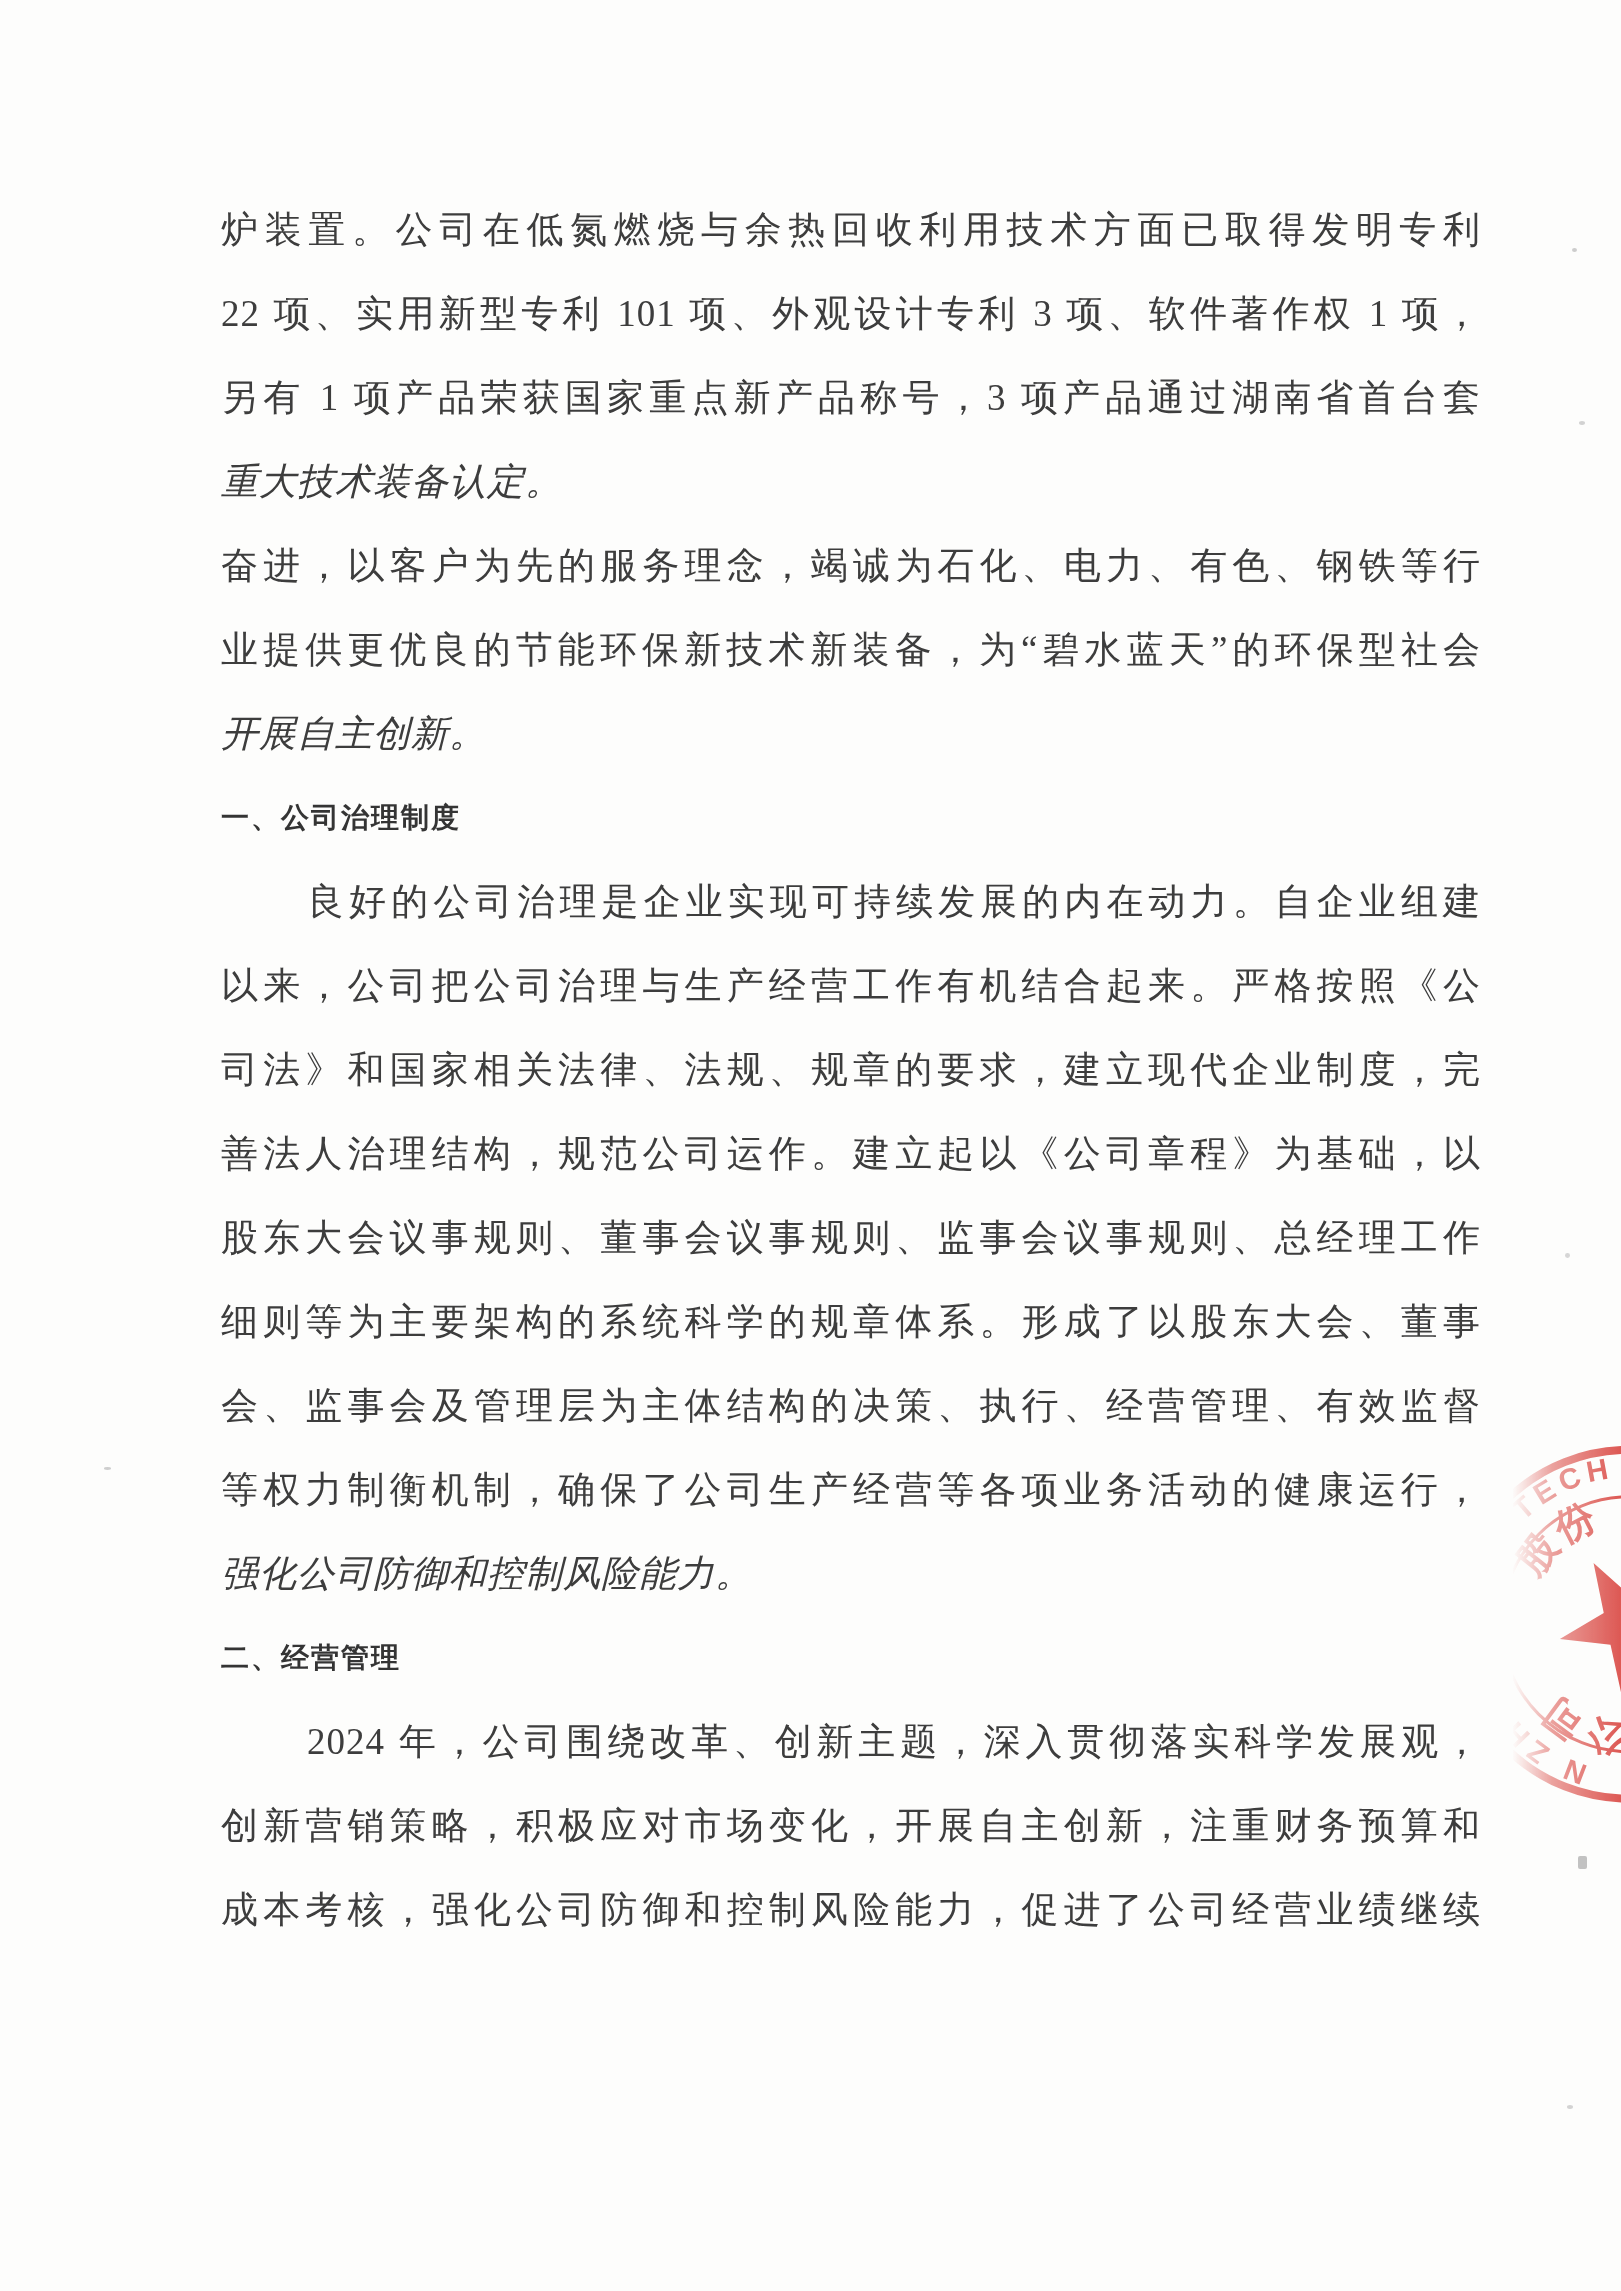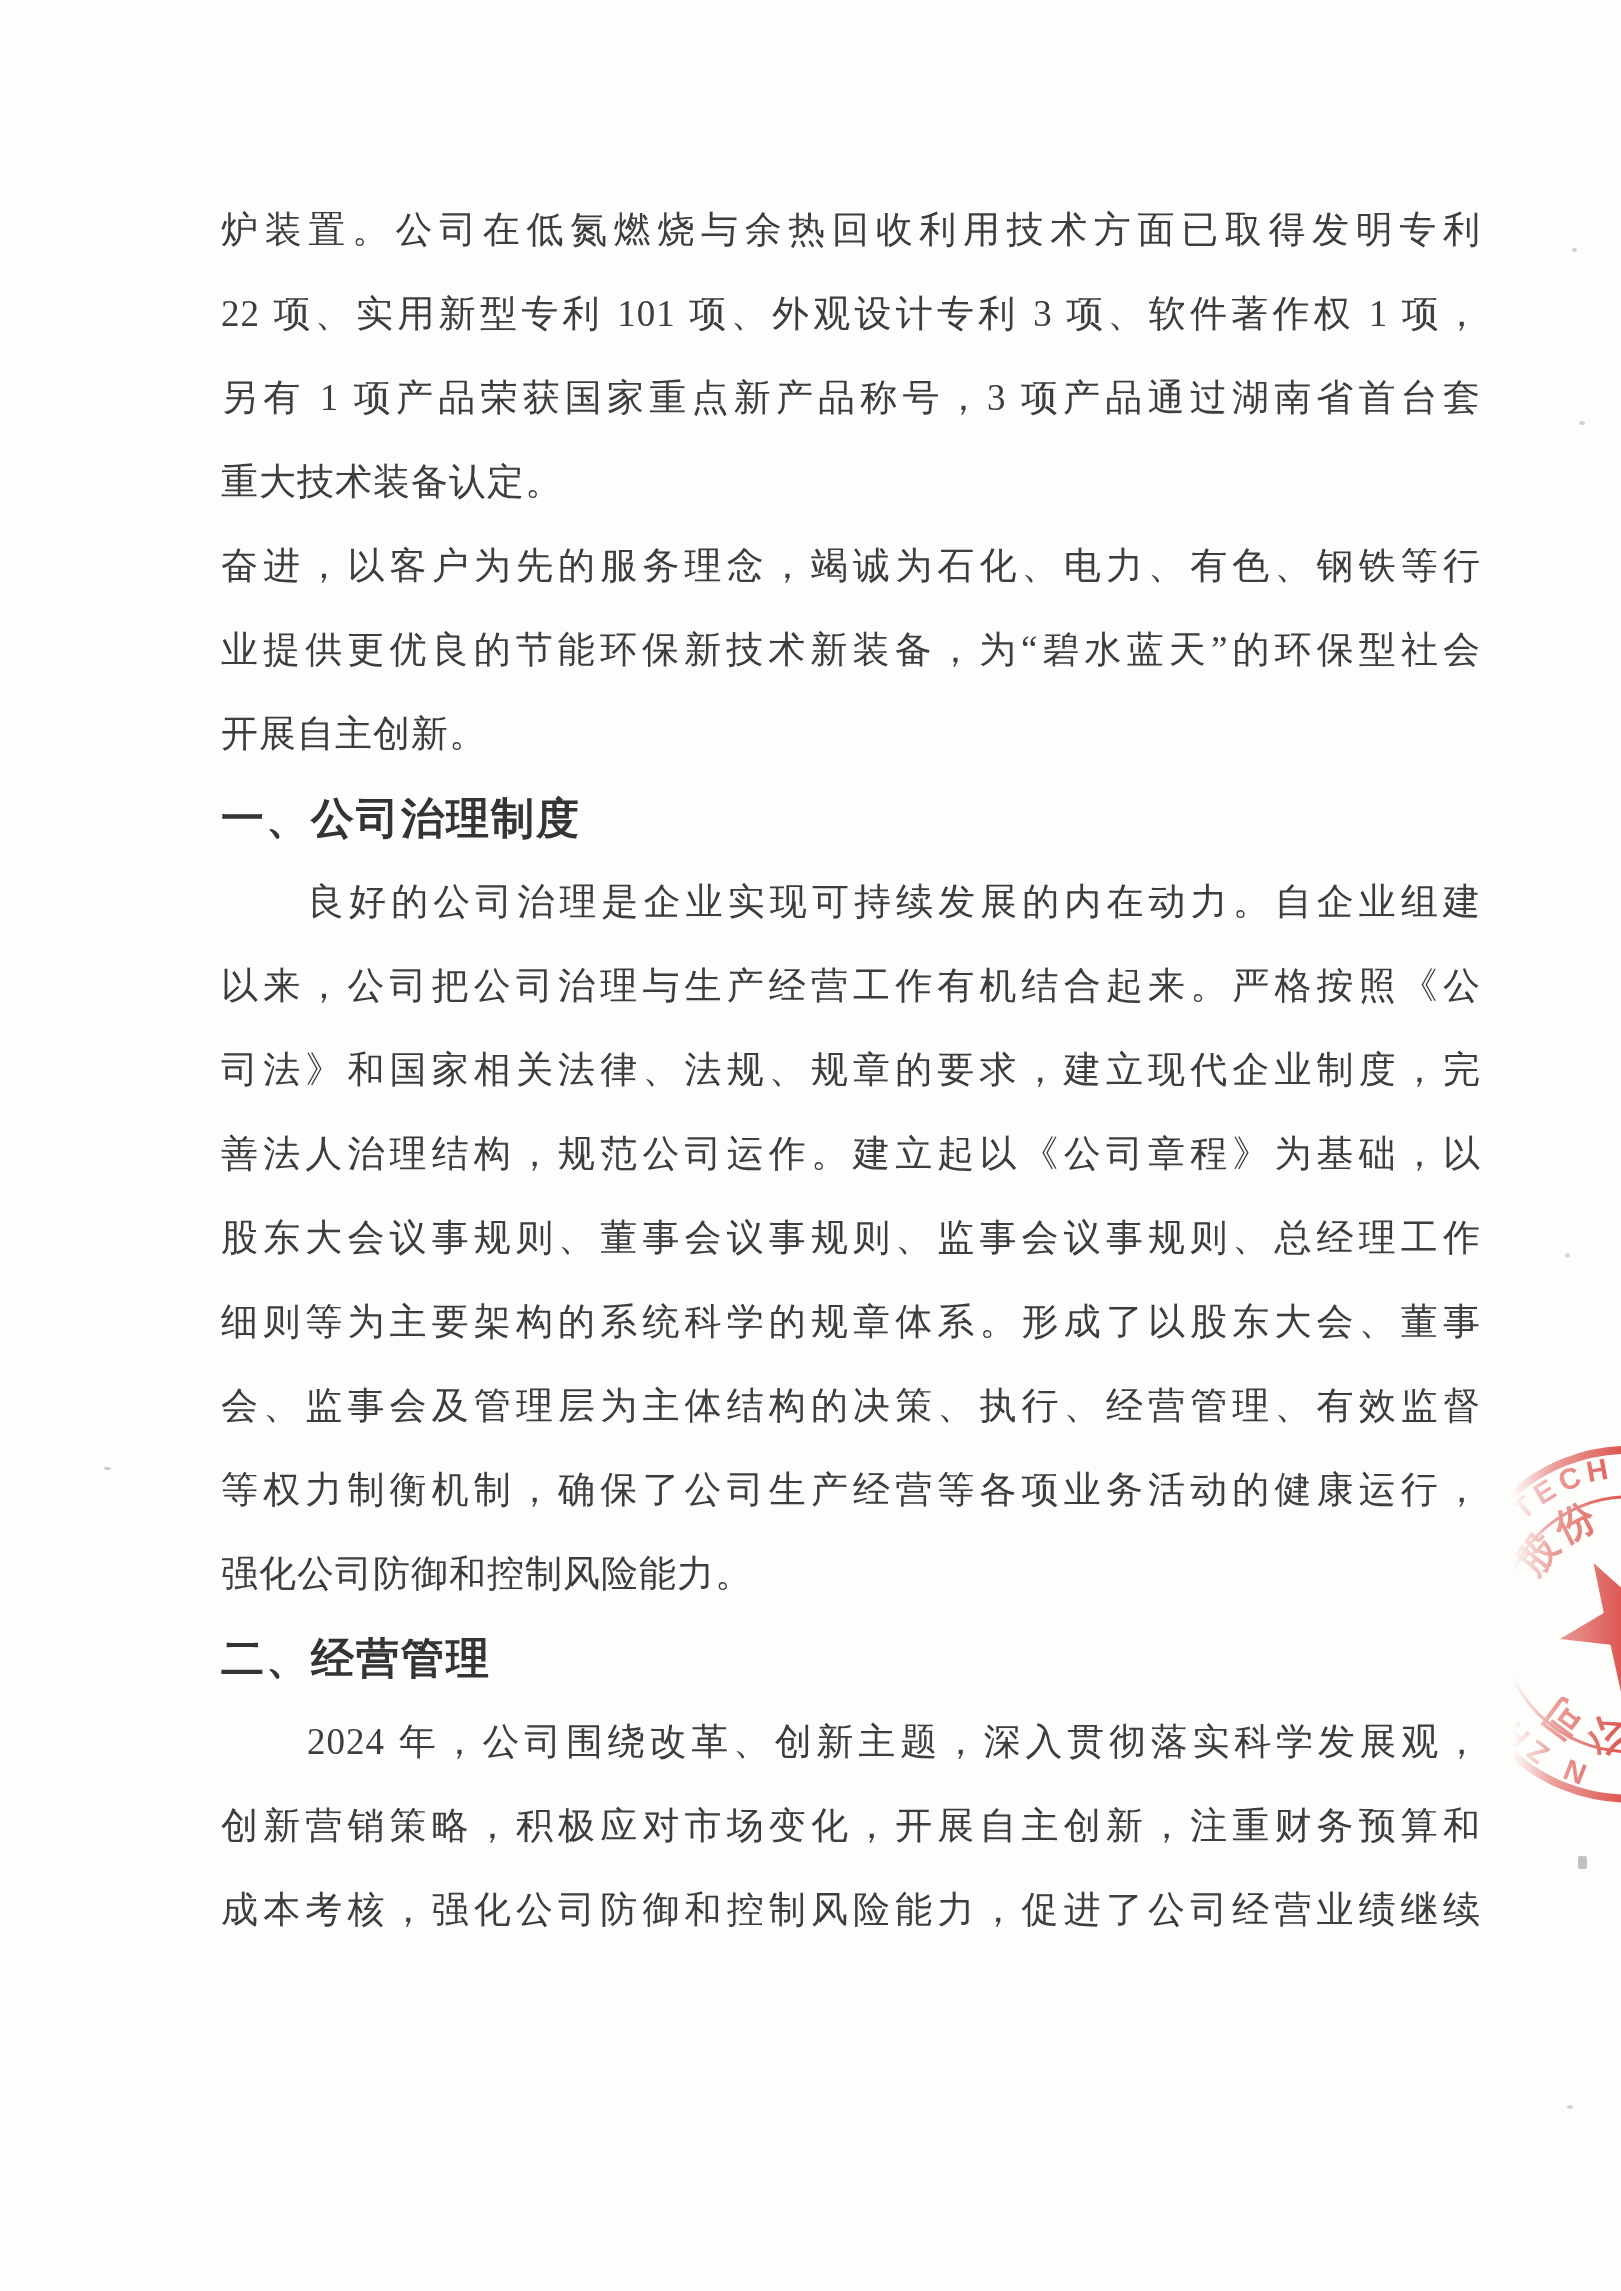--- a/index.html
+++ b/index.html
@@ -12,24 +12,24 @@
   .page{position:absolute;inset:0;}
   .doc{
     position:absolute;left:221px;top:188px;width:1260px;
     color:#3d3d3d;
   }
   .line{
     font-size:37px;line-height:84px;height:84px;overflow:hidden;
     text-align:justify;text-align-last:justify;
     letter-spacing:1px;
   }
-  .line.last{text-align-last:left;}
+  .line.last{text-align-last:left;font-style:italic;}
   .line.indent{text-indent:86px;}
   .heading{
-    font-size:43px;line-height:84px;height:84px;
+    font-size:28px;line-height:84px;height:84px;
     font-weight:700;color:#343434;
     font-family:"Liberation Sans","DejaVu Sans",sans-serif;
     letter-spacing:2px;
   }
   .stamp-svg{position:absolute;left:0;top:0;pointer-events:none;}
   .speck{position:absolute;border-radius:50%;}
 </style>
 </head>
 <body>
 

